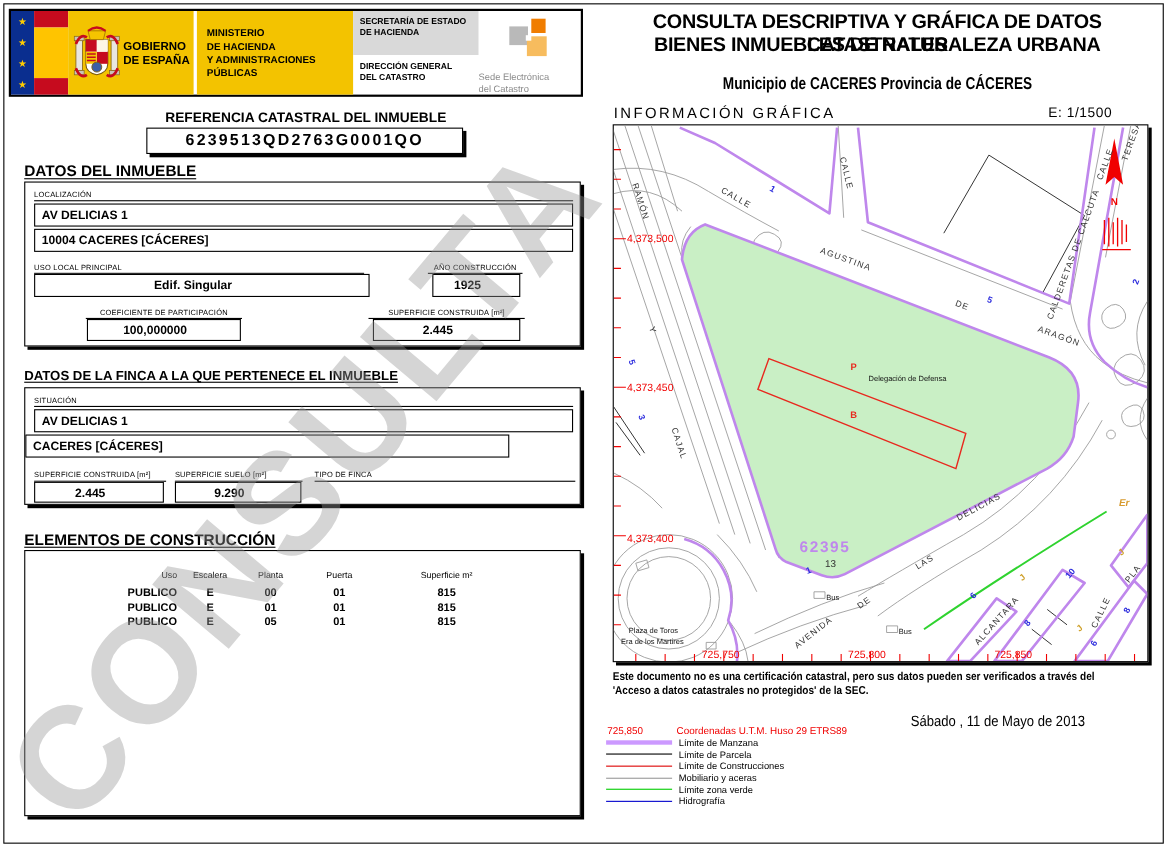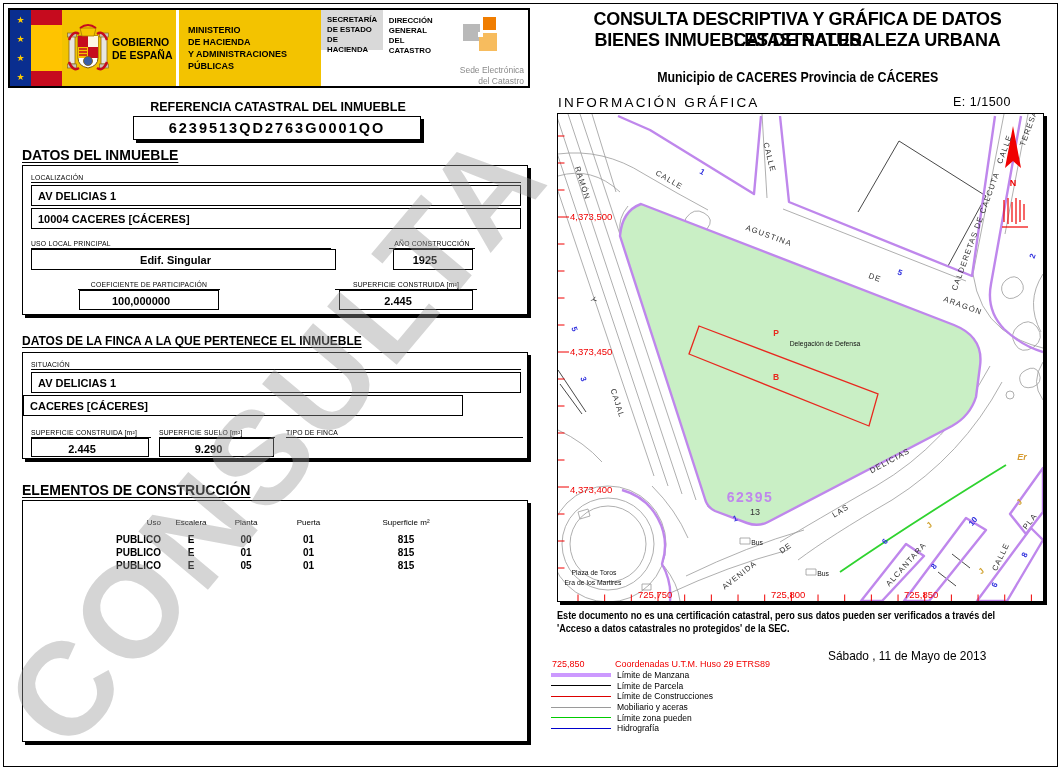--- a/index.html
+++ b/index.html
@@ -11,26 +11,26 @@
   .header-box{left:8px;top:8px;width:522px;height:80px;border:2px solid #000;display:flex;background:#fff;z-index:2}
   .flag{display:flex;height:100%}
   .flag-eu{width:21px;background:#0a2e8f;display:flex;flex-direction:column;align-items:center;justify-content:space-around;color:#ffcc00;font-size:9px}
   .flag-esp{width:31px;display:flex;flex-direction:column}
   .flag-esp .r{height:15px;background:#c60b1e}
   .flag-esp .y{flex:1;background:#ffc400}
   .gob-block{width:114px;background:#f3c300;position:relative}
   .gob-text{position:absolute;left:50px;top:26px;font-weight:bold;font-size:10.5px;line-height:1.2}
   .min-block{width:142px;background:#f3c300;margin-left:3px;display:flex;align-items:center}
   .min-text{padding-left:9px;font-weight:bold;font-size:9px;line-height:1.35}
-  .sec-col{width:114px;display:flex;flex-direction:row}
+  .sec-col{width:114px;display:flex;flex-direction:column}
   .sec-gray{background:#d9d9d9;padding:5px 6px;font-size:7.8px;font-weight:bold;line-height:1.3;height:40px}
   .sec-white{padding:6px 6px;font-size:7.8px;font-weight:bold;line-height:1.3}
   .sede-col{flex:1;position:relative}
   .sq{position:absolute}
-  .sede-text{position:absolute;left:0;right:4px;top:55px;text-align:right;color:#8a8a8a;font-size:8.5px;line-height:1.25}
+  .sede-text{position:absolute;left:0;right:4px;top:55px;text-align:left;color:#8a8a8a;font-size:8.5px;line-height:1.25}
 
   
   .ref-title{left:60px;top:100px;width:436px;text-align:center;font-weight:bold;font-size:12.5px;text-underline-offset:2px;z-index:2}
   .ref-box{left:133px;top:116px;width:288px;height:24px;border:1.5px solid #000;box-shadow:3px 3px 0 #000;background:#fff;text-align:center;font-weight:bold;font-size:14.5px;letter-spacing:2px;line-height:22px;z-index:2}
   .sec-heading{font-weight:bold;font-size:14px;text-decoration:underline;text-underline-offset:2px;z-index:2}
   .databox{border:1.5px solid #000;box-shadow:3px 3px 0 #000;background:#fff;z-index:2}
   .flabel{position:absolute;border-bottom:1px solid #000;font-size:6.8px;letter-spacing:.2px;padding-bottom:1px;white-space:nowrap}
   .flabel.ctr{text-align:center}
   .field{position:absolute;border:1.4px solid #000;background:#fff;font-weight:bold;font-size:11px;line-height:18px;padding:1px 16px 0 6px;white-space:nowrap}
   .field.ctr{text-align:center;padding-left:0}
@@ -421,20 +421,20 @@
       <div class="leg-row">
         <div class="swatch" style="height: 1px; background: rgb(221, 0, 0);"></div>
         <span>Límite de Construcciones</span>
       </div>
       <div class="leg-row">
         <div class="swatch" style="height: 1px; background: rgb(154, 154, 154);"></div>
         <span>Mobiliario y aceras</span>
       </div>
       <div class="leg-row">
         <div class="swatch" style="height: 1px; background: rgb(0, 204, 0);"></div>
-        <span>Límite zona pueden</span>
+        <span>Límite zona verde</span>
       </div>
       <div class="leg-row">
         <div class="swatch" style="height: 1px; background: rgb(0, 0, 204);"></div>
         <span>Hidrografía</span>
       </div>
     </div>
 </div>
 
 </body></html>

